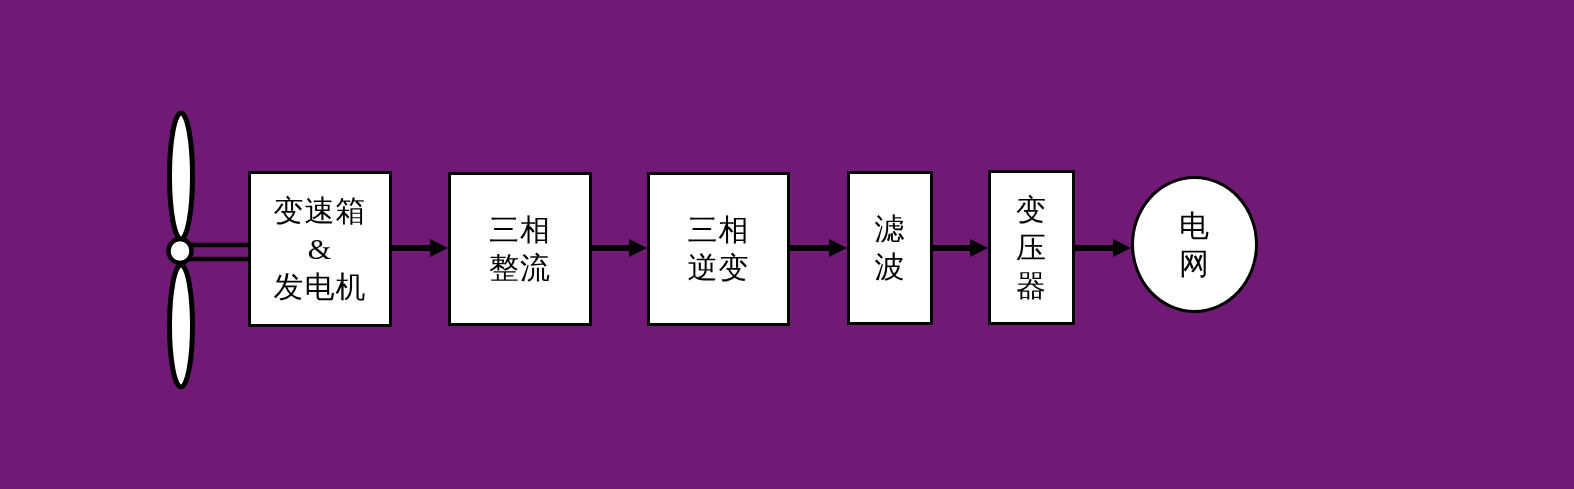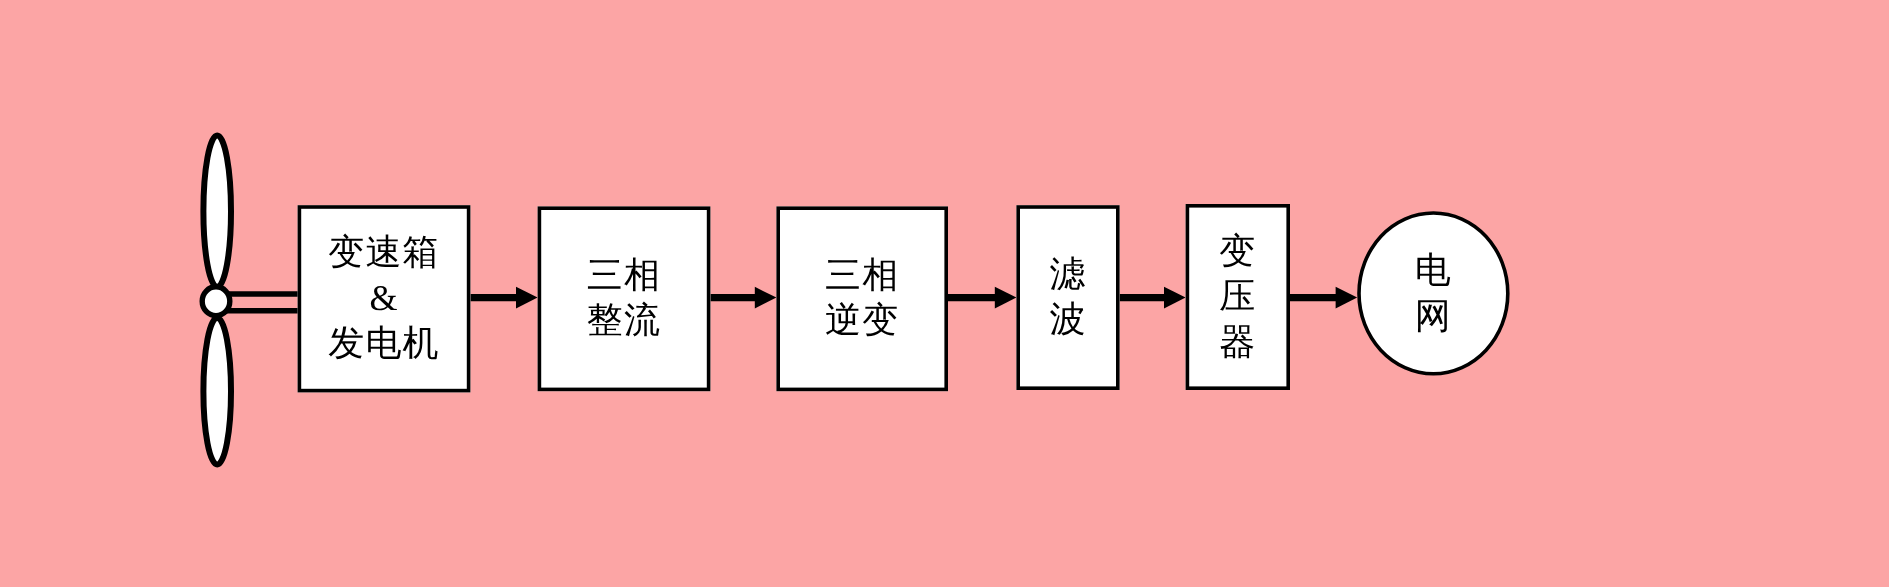--- a/index.html
+++ b/index.html
@@ -4,21 +4,21 @@
 <style>
   html, body {
     margin: 0;
     padding: 0;
     background: #ffffff;
   }
   .canvas {
     position: relative;
     width: 1574px;
     height: 489px;
-    background: #fca5a5;
+    background: #701a75;
     overflow: hidden;
     font-family: "Liberation Serif", "DejaVu Serif", serif;
   }
   .overlay-svg {
     position: absolute;
     left: 0;
     top: 0;
     width: 1574px;
     height: 489px;
   }

